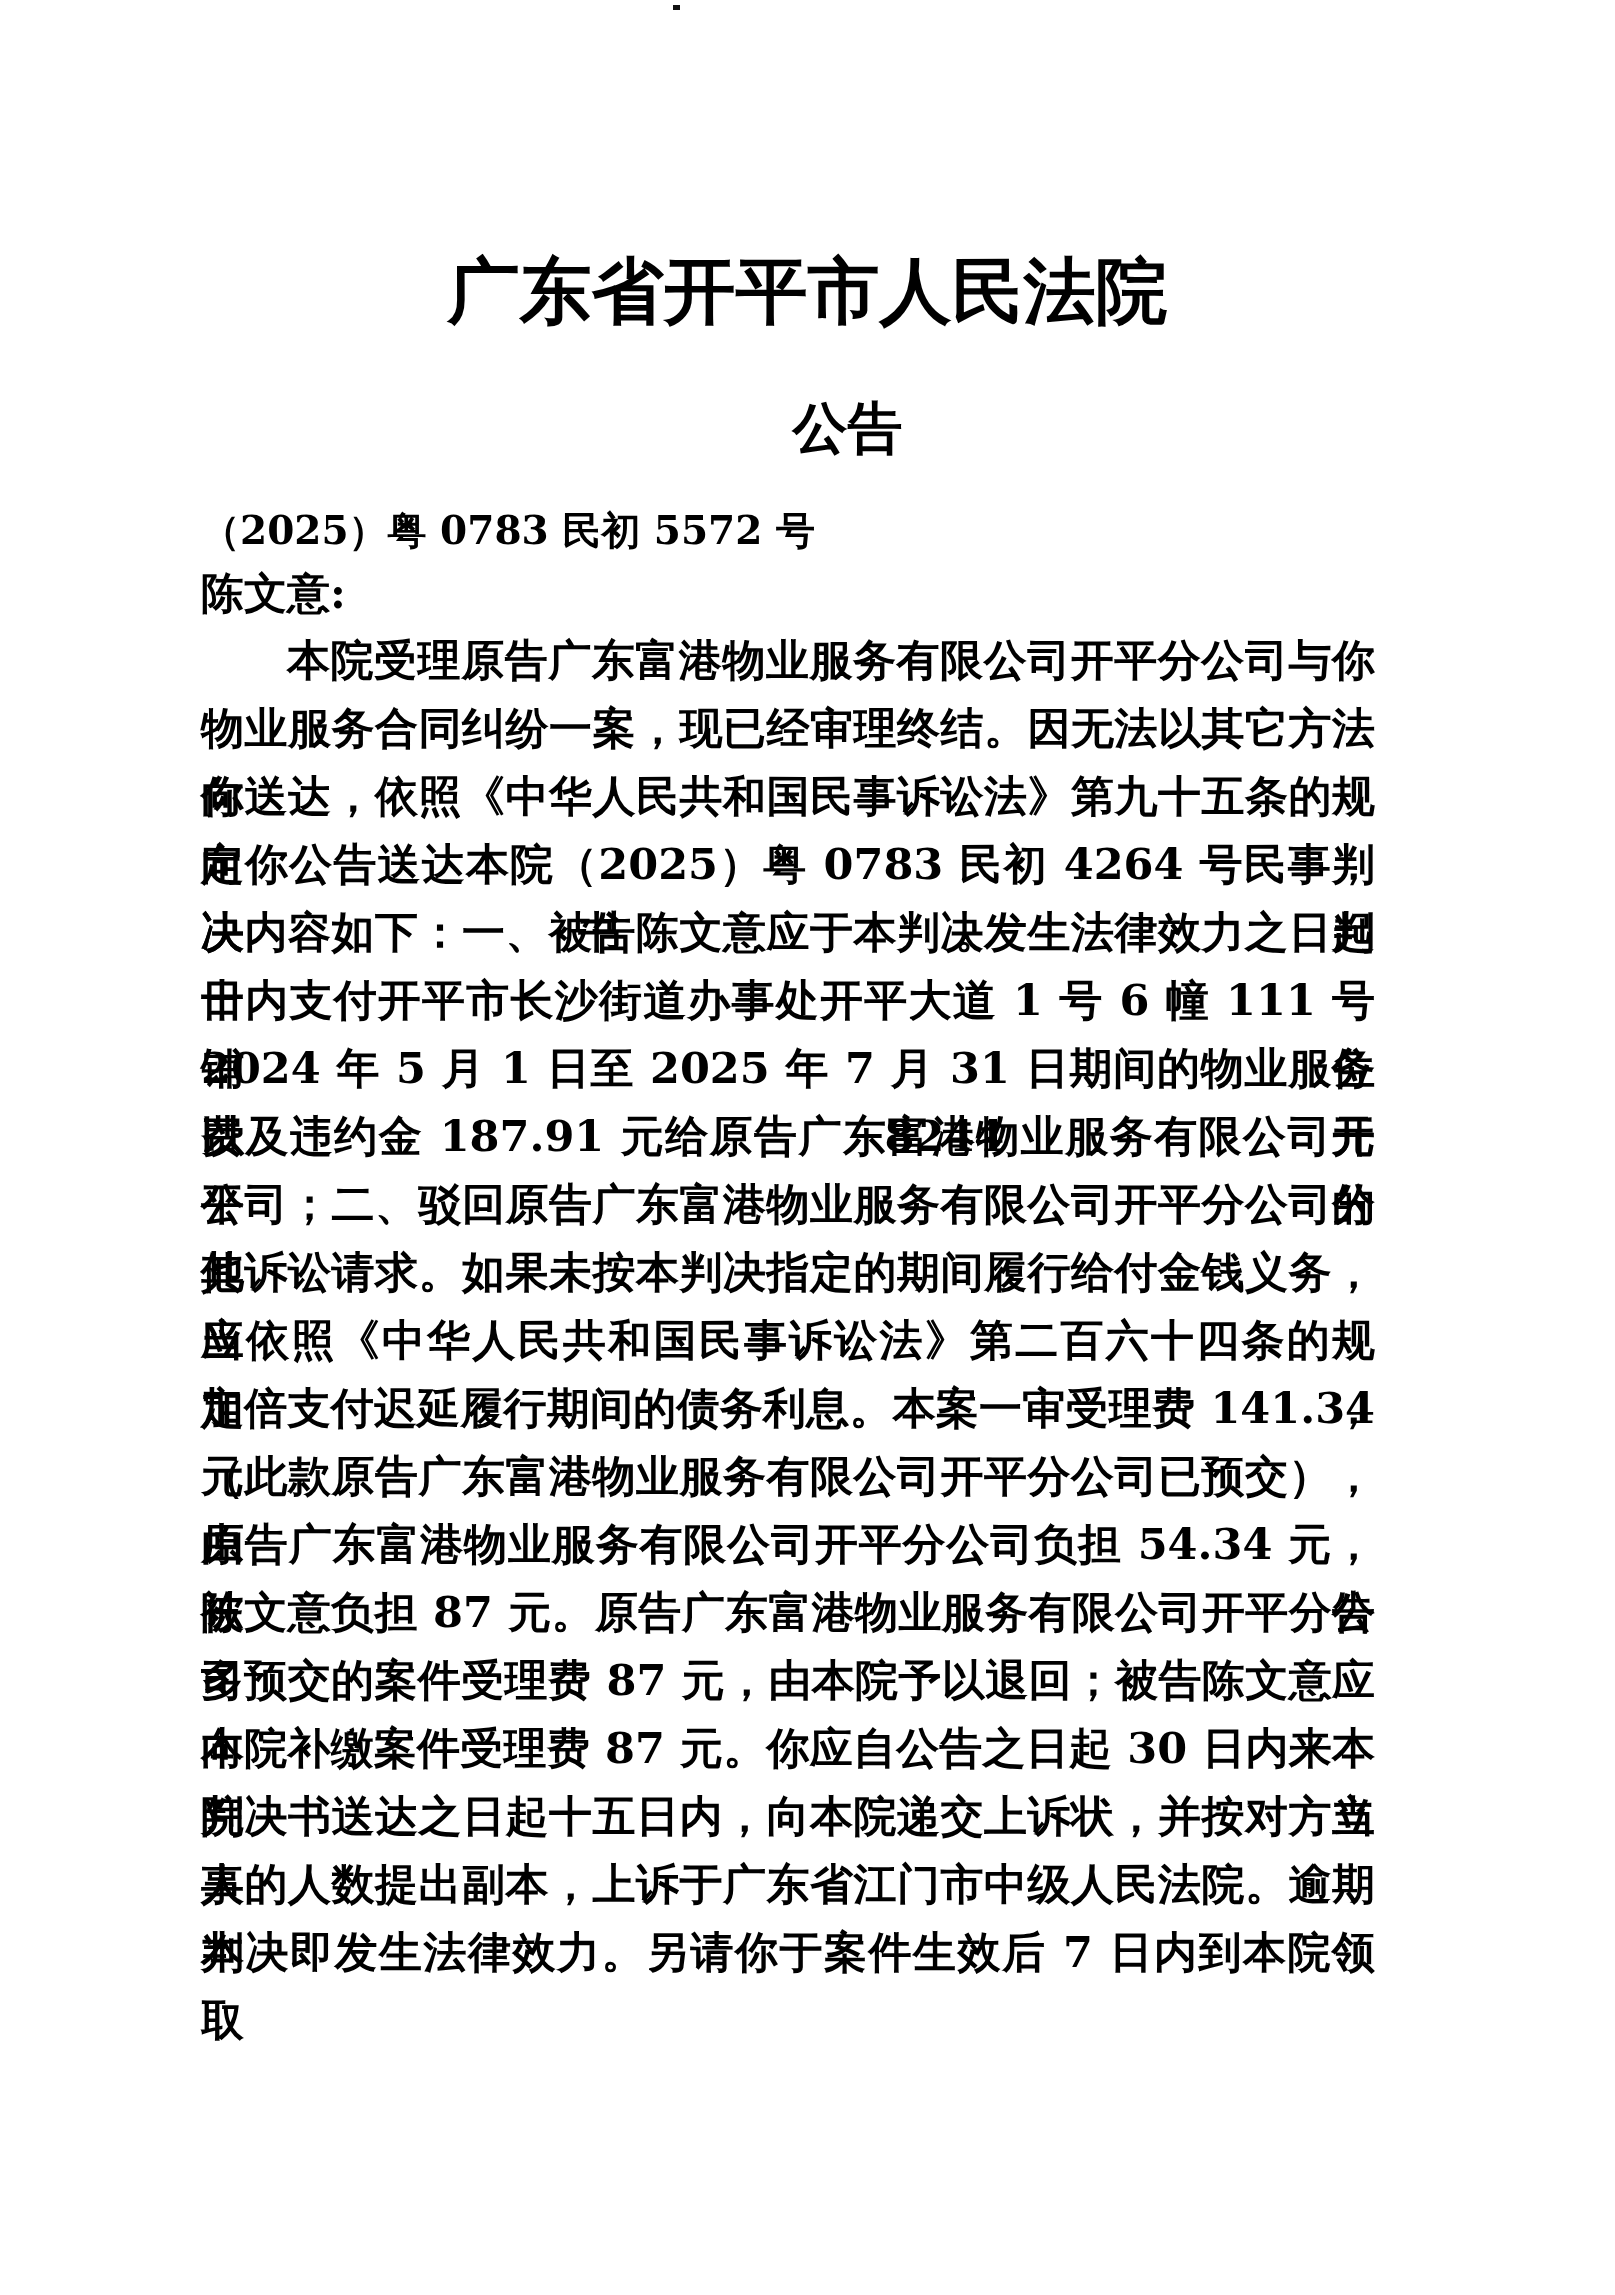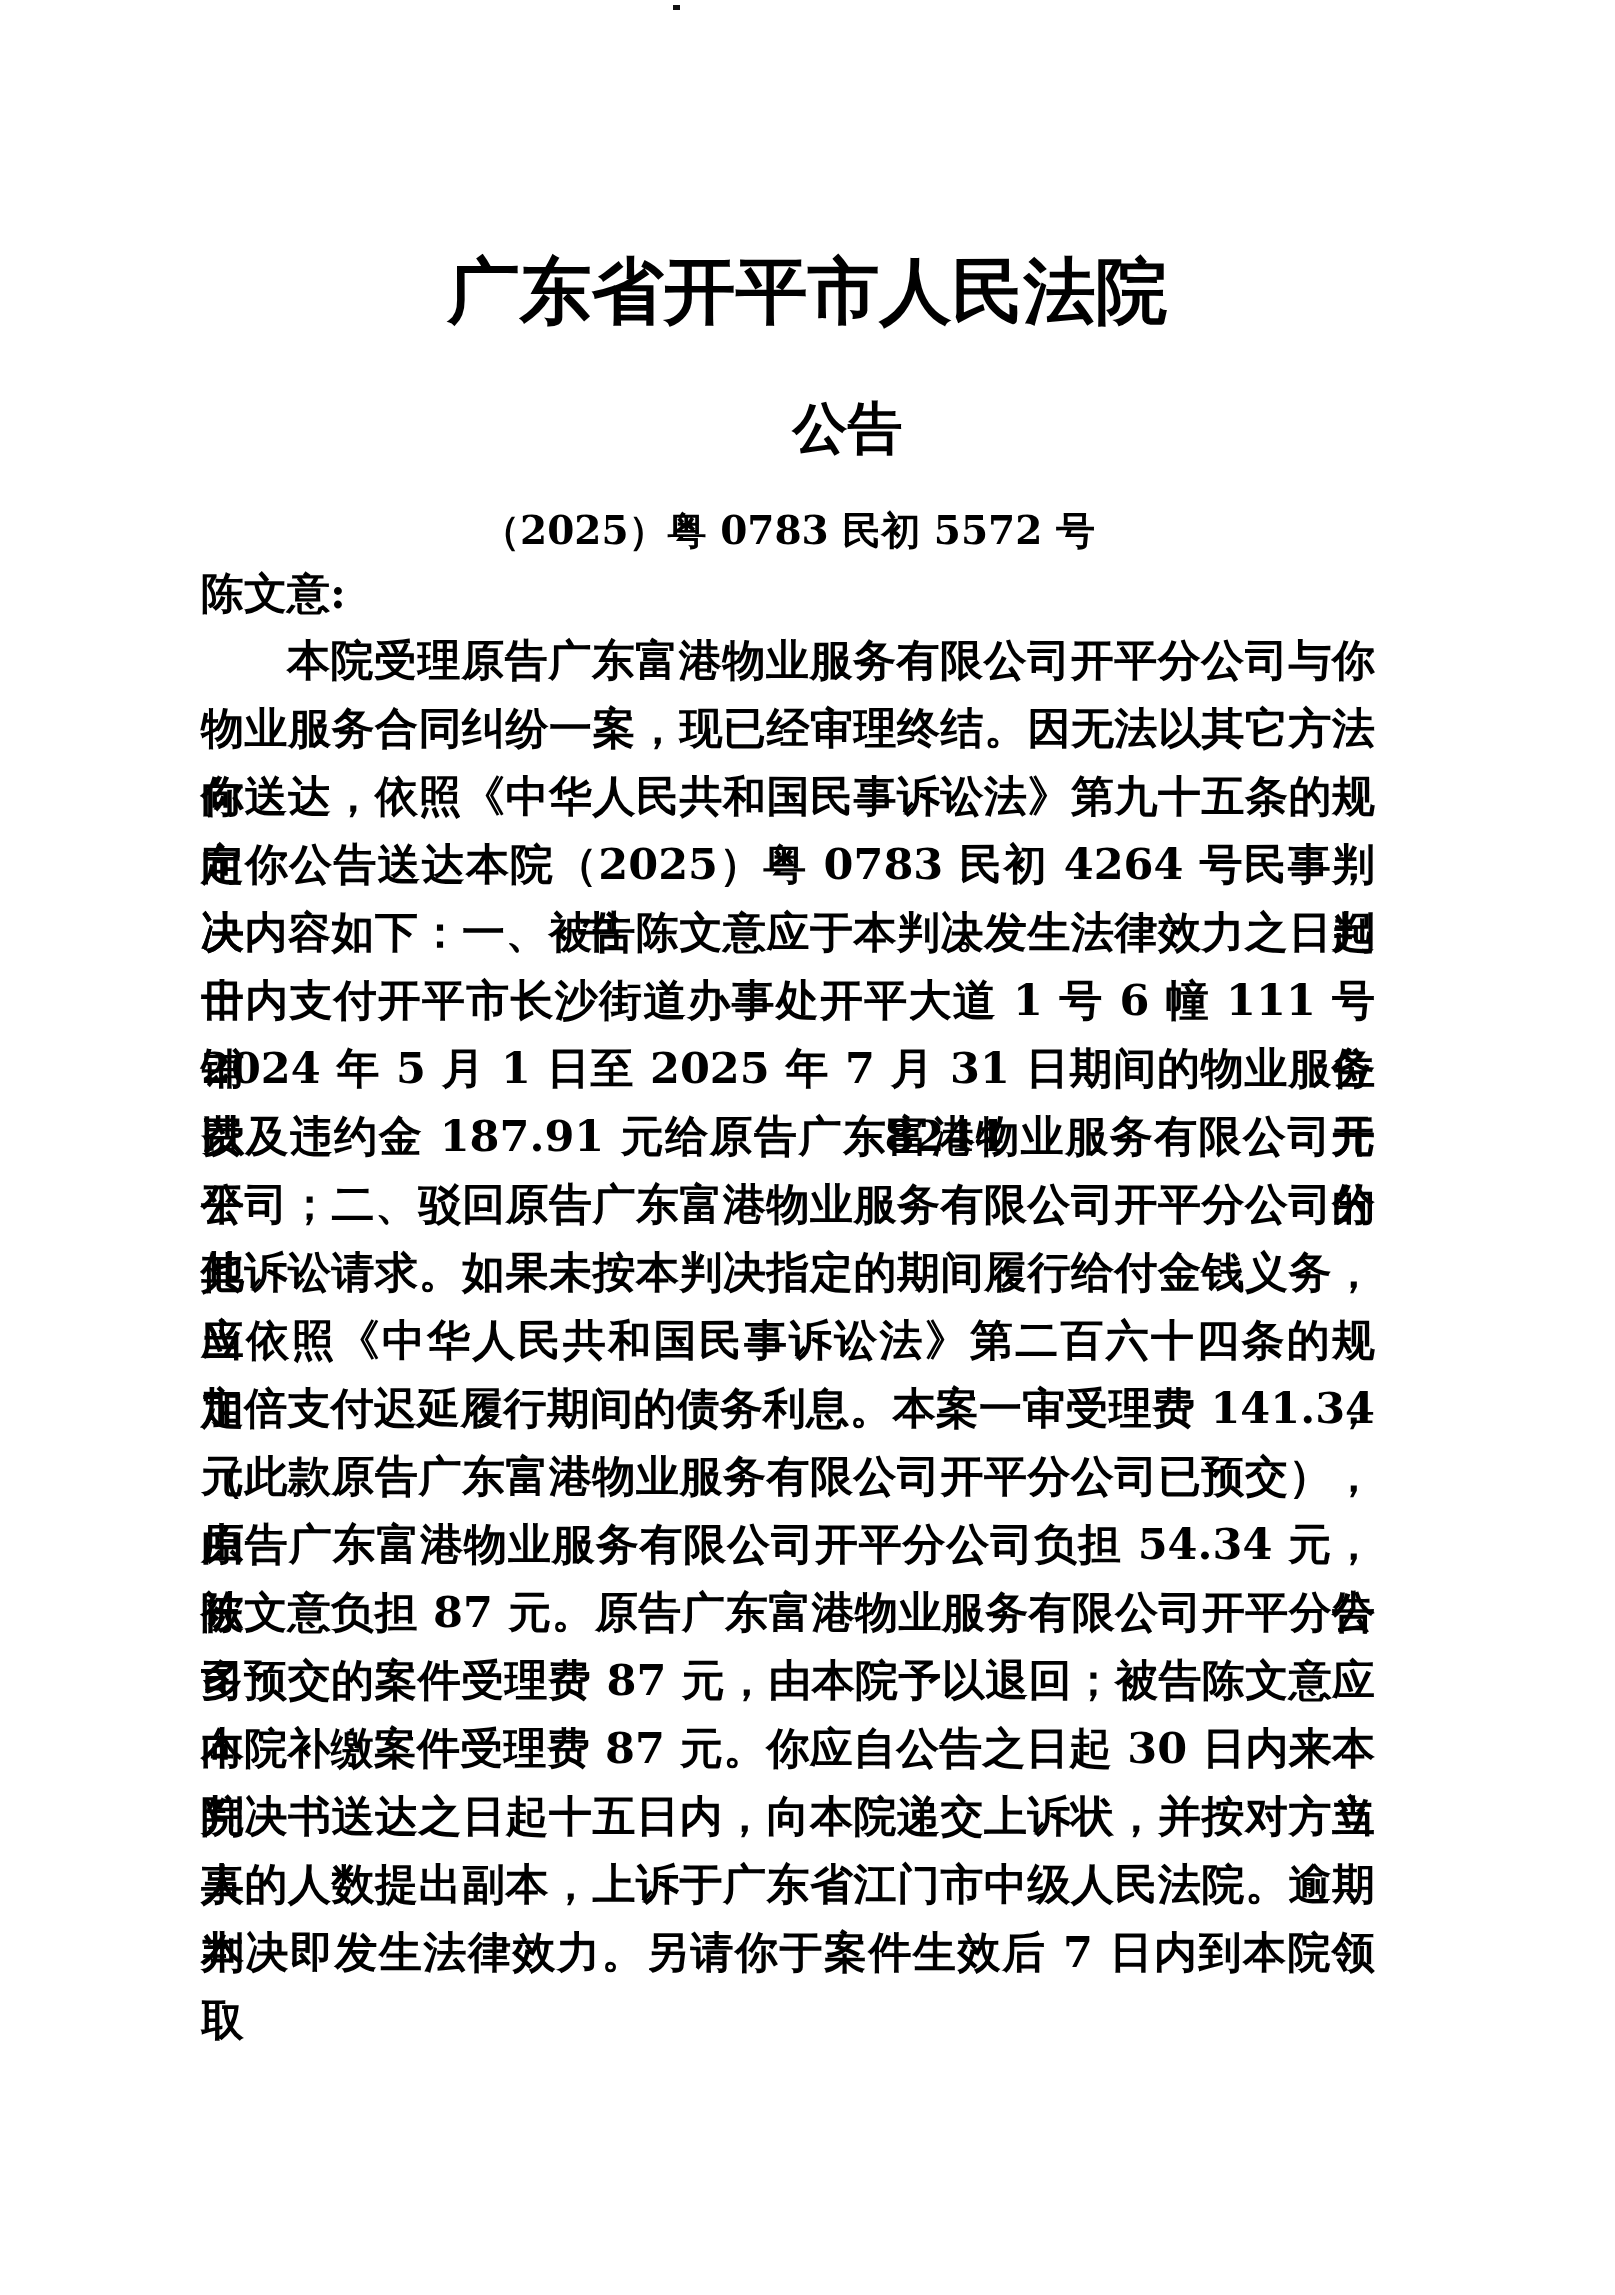--- a/index.html
+++ b/index.html
@@ -45,21 +45,21 @@
     font-size: 55px;
     line-height: 61px;
     white-space: nowrap;
     padding-left: 40px;
   }
   .case-number {
     position: absolute;
     left: 201px;
     top: 505px;
     width: 1174px;
-    text-align: center;
+    text-align: left;
     font-size: 39px;
     line-height: 51px;
     white-space: nowrap;
   }
   .addressee {
     position: absolute;
     left: 201px;
     top: 565px;
     font-size: 43px;
     line-height: 56px;

